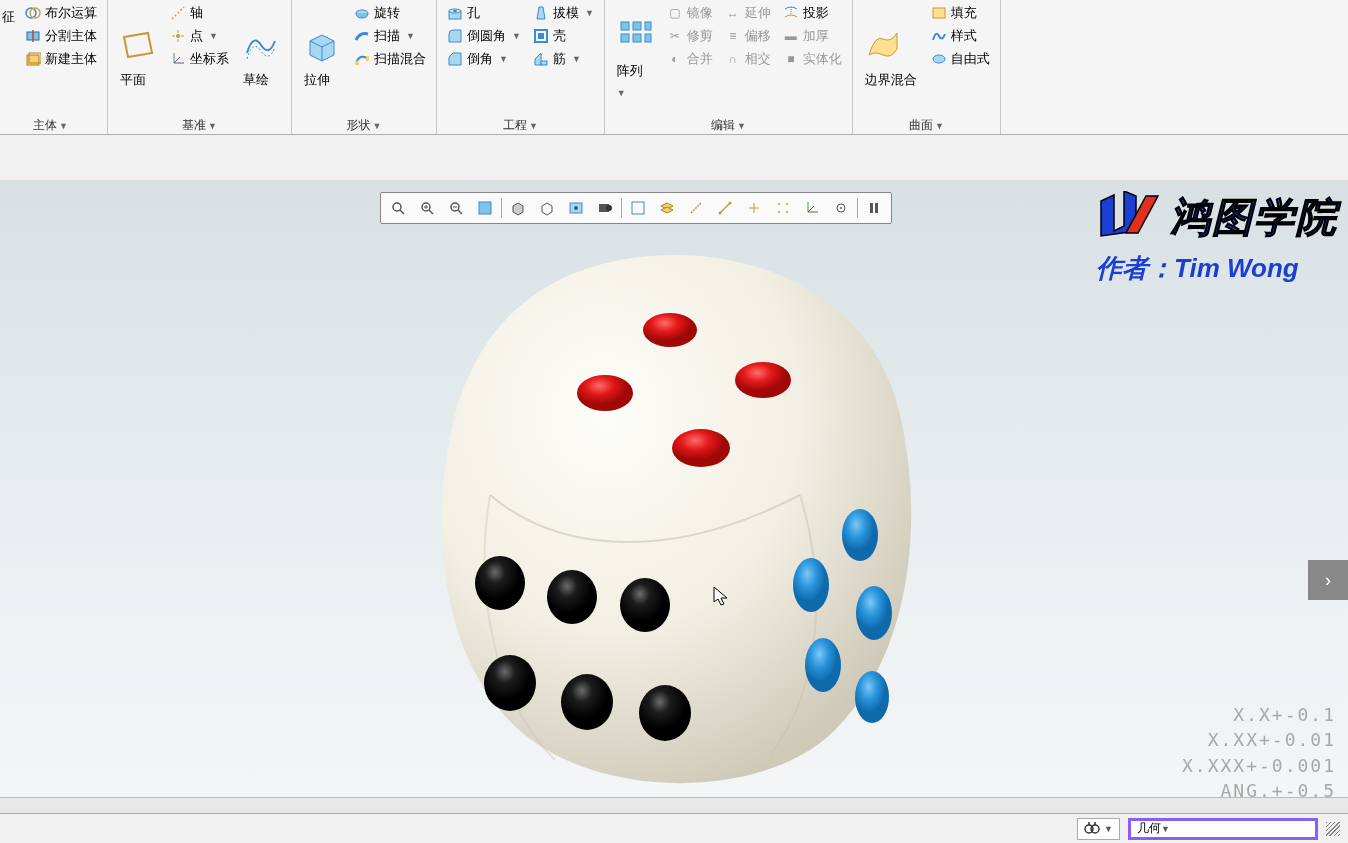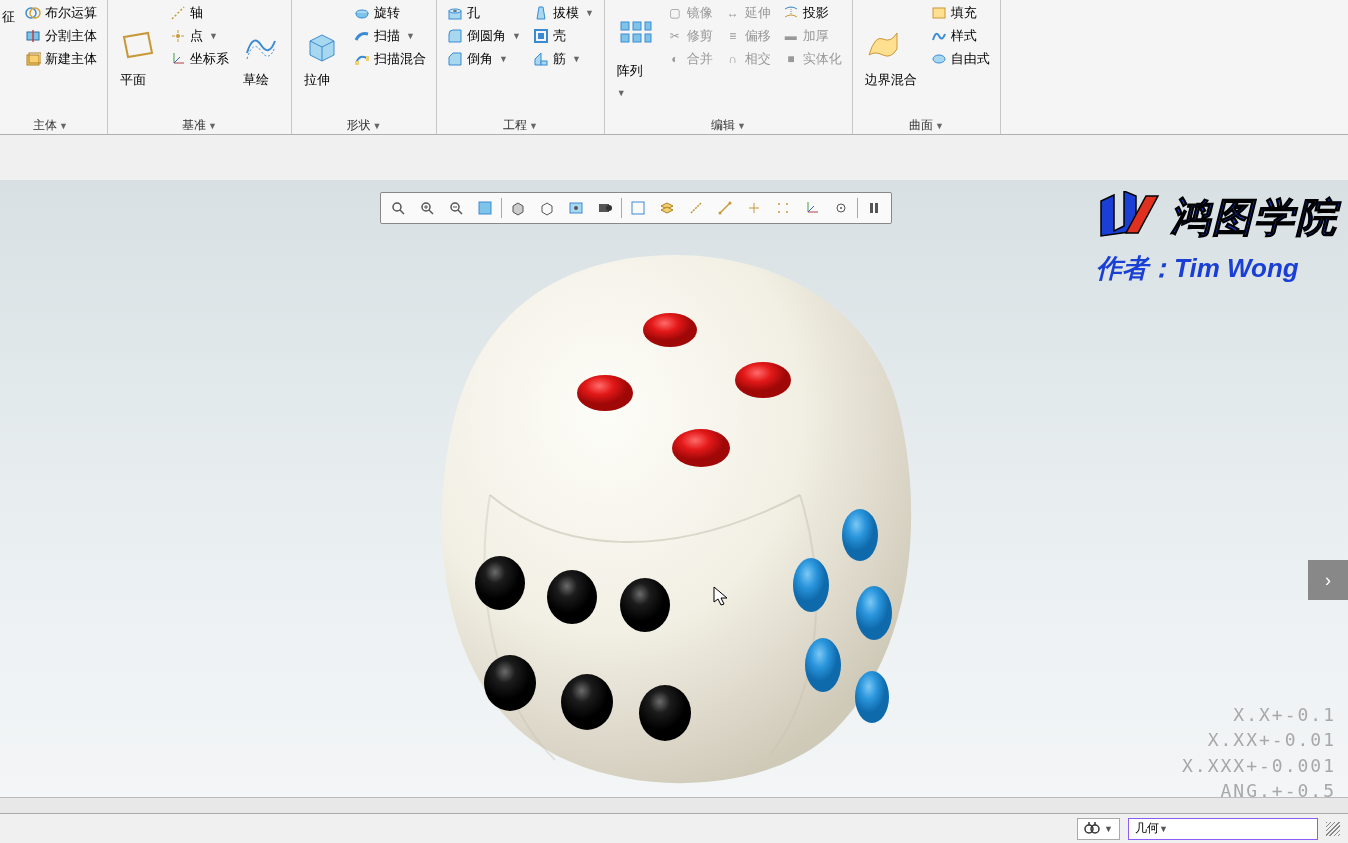--- a/index.html
+++ b/index.html
@@ -37,21 +37,21 @@
 
 
 .tol-text { position: absolute; bottom: 10px; right: 12px; font-family: monospace; font-size: 18px; color: #a8a8a8; text-align: right; line-height: 1.4; letter-spacing: 2px; }
 
 
 .side-handle { position: absolute; top: 380px; right: 0; width: 40px; height: 40px; background: #888; display: flex; align-items: center; justify-content: center; cursor: pointer; color: #fff; font-size: 18px; }
 
 
 .status-bar { position: absolute; bottom: 0; left: 0; right: 0; height: 30px; background: #f0f0f0; border-top: 1px solid #aaa; display: flex; align-items: center; justify-content: flex-end; padding: 0 8px; gap: 8px; }
 .status-drop { border: 1px solid #aaa; background: #fff; height: 22px; display: flex; align-items: center; padding: 0 6px; gap: 4px; cursor: pointer; }
-.status-field { border: 1px solid #8b5cf6; background: #fff; width: 190px; height: 22px; display: flex; align-items: center; padding: 0 6px; cursor: pointer; }
+.status-field { border: 3px solid #8b5cf6; background: #fff; width: 190px; height: 22px; display: flex; align-items: center; padding: 0 6px; cursor: pointer; }
 .resize-grip { width: 14px; height: 14px; background: repeating-linear-gradient(135deg, #888 0 1px, transparent 1px 3px); }
 
 
 .fake-cursor { position: absolute; top: 406px; left: 713px; pointer-events: none; }
 
 
 .hscroll { position: absolute; bottom: 30px; left: 0; right: 0; height: 16px; background: #e8e8e8; border-top: 1px solid #bbb; }
 </style>
 </head>
 <body>

